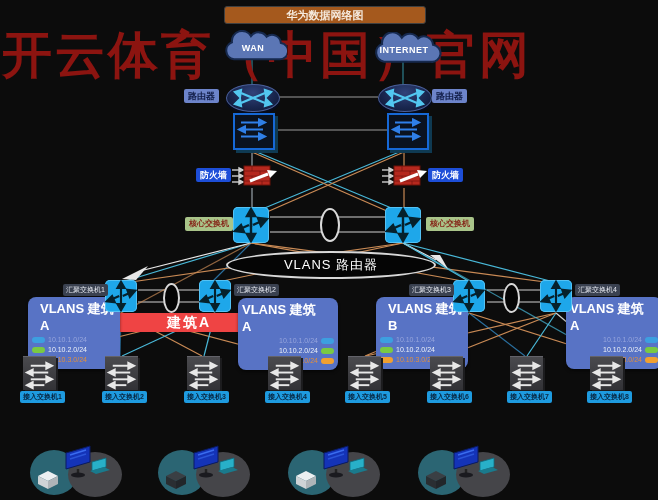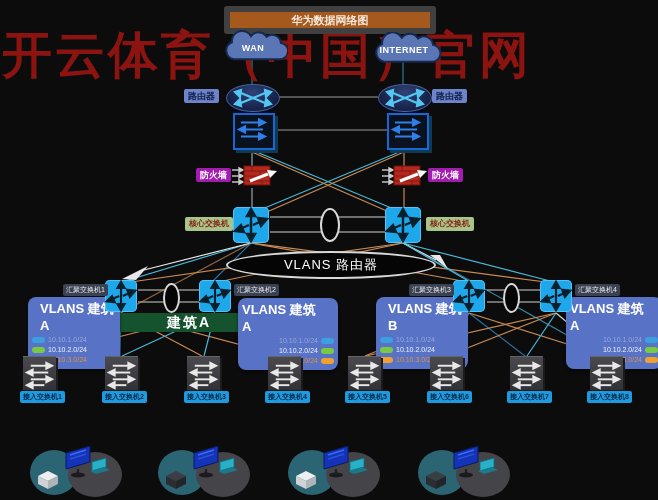--- a/index.html
+++ b/index.html
@@ -2,30 +2,30 @@
 <html><head>
 <meta charset="utf-8">
 <style>
   html,body{margin:0;padding:0;background:#000;}
   .stage{position:relative;width:658px;height:500px;background:#0c0c0c;overflow:hidden;
          font-family:"Liberation Sans",sans-serif;}
   .wires{position:absolute;left:0;top:0;z-index:1;}
   .watermark{position:absolute;left:2px;top:4px;z-index:2;font-family:"Liberation Serif",serif;
     font-size:50px;font-weight:bold;color:#8c1410;letter-spacing:3px;white-space:nowrap;line-height:58px;margin-top:22px;}
   .banner{position:absolute;left:224px;top:6px;width:200px;height:16px;z-index:6;
-    background:#a5591d;border:6px solid #404040;border-radius:3px;color:#f5e9dc;
+    background:#a5591d;border:1px solid #404040;border-radius:3px;color:#f5e9dc;
     font-size:11px;font-weight:bold;text-align:center;line-height:16px;}
   .cloud{position:absolute;z-index:6;}
   .cloud svg{position:absolute;left:0;top:0;}
   .cloudtext{position:absolute;left:0;right:0;top:13px;text-align:center;color:#fff;
     font-size:9px;font-weight:bold;letter-spacing:.5px;}
   .tag{position:absolute;z-index:5;font-size:9px;font-weight:bold;text-align:center;
     padding:1px 4px;border-radius:2px;line-height:12px;}
   .tag-router{background:#6d84ca;color:#101c46;}
-  .tag-fw{background:#a21caf;color:#fff;}
+  .tag-fw{background:#1d4ed8;color:#fff;}
   .tag-core{background:#a9c489;color:#86271a;font-size:8px;}
   .tag-agg{background:#3a4150;color:#e8ebf2;font-size:7px;font-weight:normal;padding:1px 3px;line-height:10px;}
   .tag-acc{background:#1e9be0;color:#082844;font-size:7px;padding:1px 3px;line-height:10px;z-index:5;}
   .router{position:absolute;width:52px;height:26px;z-index:5;border-radius:50%;
     background:radial-gradient(ellipse at 50% 30%,#31437a 0%,#1a2750 55%,#0c1530 100%);
     border:1px solid #4a5f9a;box-shadow:0 3px 0 #060b1c;}
   .l2sw{position:absolute;width:38px;height:33px;z-index:5;background:#0a1220;
     border:2px solid #1668d6;box-shadow:3px 3px 0 #0f3a52;}
   .coresw{position:absolute;width:36px;height:36px;z-index:5;background:#1ea7ea;
     border-radius:5px;box-shadow:inset 0 0 0 1px #54c2f4;}
@@ -40,21 +40,21 @@
   .vtitle{font-size:13px;font-weight:bold;color:#fff;margin:0 0 2px 8px;}
   .vrow{display:flex;align-items:center;gap:3px;height:10px;}
   .badges-right .vrow{flex-direction:row-reverse;}
   .badges-right .vtitle{margin:0 8px 2px 0;}
   .badge{width:13px;height:6px;border-radius:3px;flex:0 0 auto;}
   .b-blue{background:#3d9fe0;}.b-green{background:#7ac943;}.b-orange{background:#f0a030;}
   .vip{font-size:7px;line-height:10px;}
   .r1{color:#96a5dd;}.r2{color:#eef1f8;}.r3{color:#e2913e;}
   .bar{position:absolute;z-index:3;height:19px;border-radius:3px;color:#fff;
     font-size:14px;font-weight:bold;text-align:center;line-height:19px;letter-spacing:2px;}
-  .bar-a{left:105px;top:313px;width:168px;background:#14532d;}
+  .bar-a{left:105px;top:313px;width:168px;background:#ef4444;}
   .bar-b{left:452px;top:314px;width:121px;background:#8fc832;}
   .accsw{position:absolute;width:33px;height:33px;z-index:5;
     background:linear-gradient(#4a4a4e,#323236);border-top:1px solid #63636a;
     box-shadow:2px 2px 0 #1c1c1e;}
   .pcgroup{position:absolute;width:96px;height:52px;z-index:3;}
   .circ{position:absolute;border-radius:50%;}
   .circ-teal{left:2px;top:6px;width:48px;height:45px;background:#2b6573;}
   .circ-gray{left:40px;top:8px;width:54px;height:45px;background:#454549;}
   .pcgroup svg{position:absolute;left:0;top:0;z-index:2;}
 </style>

